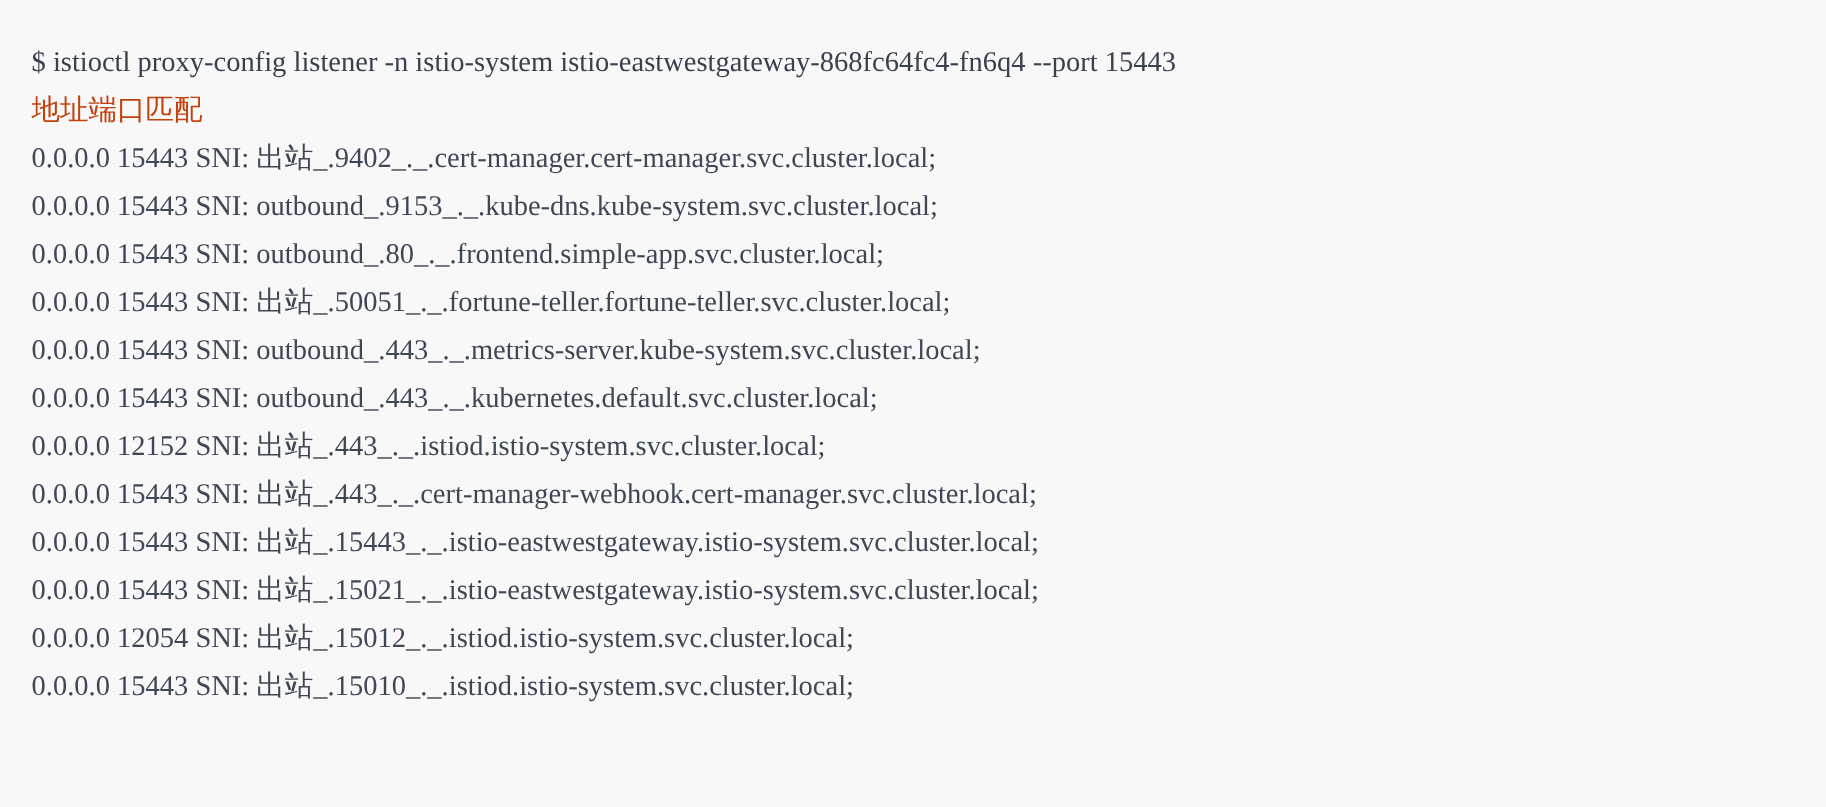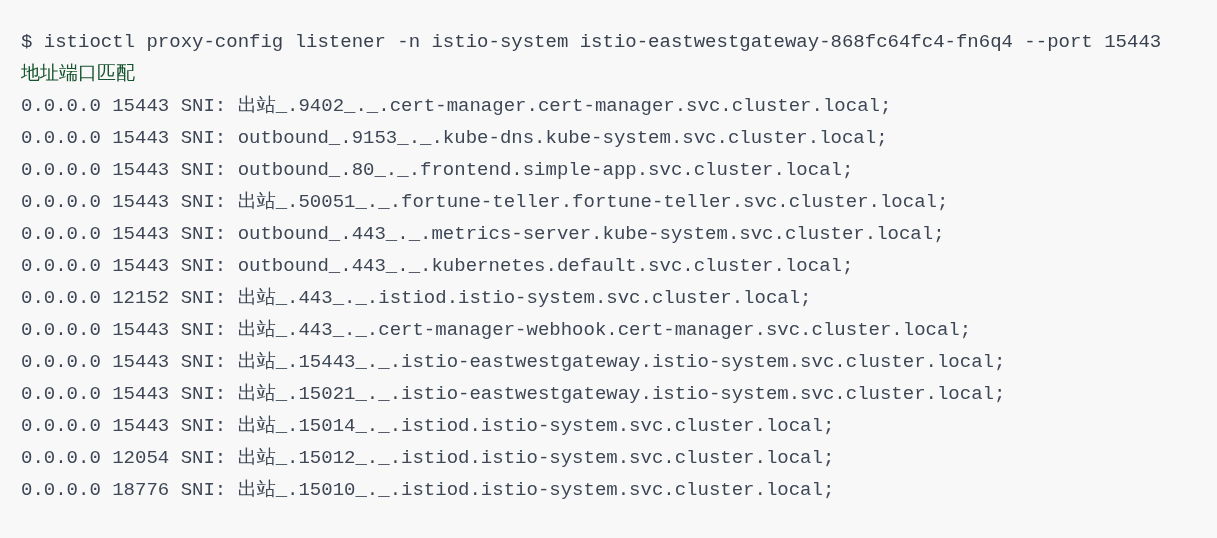--- a/index.html
+++ b/index.html
@@ -11,48 +11,47 @@
     height: 538px;
     overflow: hidden;
     background: #f8f8f8;
   }
   .code-block {
     box-sizing: border-box;
     width: 1217px;
     height: 538px;
     padding: 26px 20px 0 21px;
     background: #f8f8f8;
-    font-family: Liberation Mono, monospace;
+    font-family: Liberation Serif, serif;
     font-size: 19px;
     line-height: 32px;
     color: #3e4756;
   }
   .code-line {
     white-space: pre;
     height: 32px;
   }
   .command-line {
     color: #39414f;
   }
   .header-line {
-    color: #14532d;
+    color: #c2410c;
   }
 </style>
 </head>
 <body>
 
 <div class="code-block">
   <div class="code-line command-line">$ istioctl proxy-config listener -n istio-system istio-eastwestgateway-868fc64fc4-fn6q4 --port 15443</div>
   <div class="code-line header-line">地址端口匹配</div>
   <div class="code-line">0.0.0.0 15443 SNI: 出站_.9402_._.cert-manager.cert-manager.svc.cluster.local;</div>
   <div class="code-line">0.0.0.0 15443 SNI: outbound_.9153_._.kube-dns.kube-system.svc.cluster.local;</div>
   <div class="code-line">0.0.0.0 15443 SNI: outbound_.80_._.frontend.simple-app.svc.cluster.local;</div>
   <div class="code-line">0.0.0.0 15443 SNI: 出站_.50051_._.fortune-teller.fortune-teller.svc.cluster.local;</div>
   <div class="code-line">0.0.0.0 15443 SNI: outbound_.443_._.metrics-server.kube-system.svc.cluster.local;</div>
   <div class="code-line">0.0.0.0 15443 SNI: outbound_.443_._.kubernetes.default.svc.cluster.local;</div>
   <div class="code-line">0.0.0.0 12152 SNI: 出站_.443_._.istiod.istio-system.svc.cluster.local;</div>
   <div class="code-line">0.0.0.0 15443 SNI: 出站_.443_._.cert-manager-webhook.cert-manager.svc.cluster.local;</div>
   <div class="code-line">0.0.0.0 15443 SNI: 出站_.15443_._.istio-eastwestgateway.istio-system.svc.cluster.local;</div>
   <div class="code-line">0.0.0.0 15443 SNI: 出站_.15021_._.istio-eastwestgateway.istio-system.svc.cluster.local;</div>
-  <div class="code-line">0.0.0.0 15443 SNI: 出站_.15014_._.istiod.istio-system.svc.cluster.local;</div>
   <div class="code-line">0.0.0.0 12054 SNI: 出站_.15012_._.istiod.istio-system.svc.cluster.local;</div>
-  <div class="code-line">0.0.0.0 18776 SNI: 出站_.15010_._.istiod.istio-system.svc.cluster.local;</div>
+  <div class="code-line">0.0.0.0 15443 SNI: 出站_.15010_._.istiod.istio-system.svc.cluster.local;</div>
 </div>
 
 </body></html>

